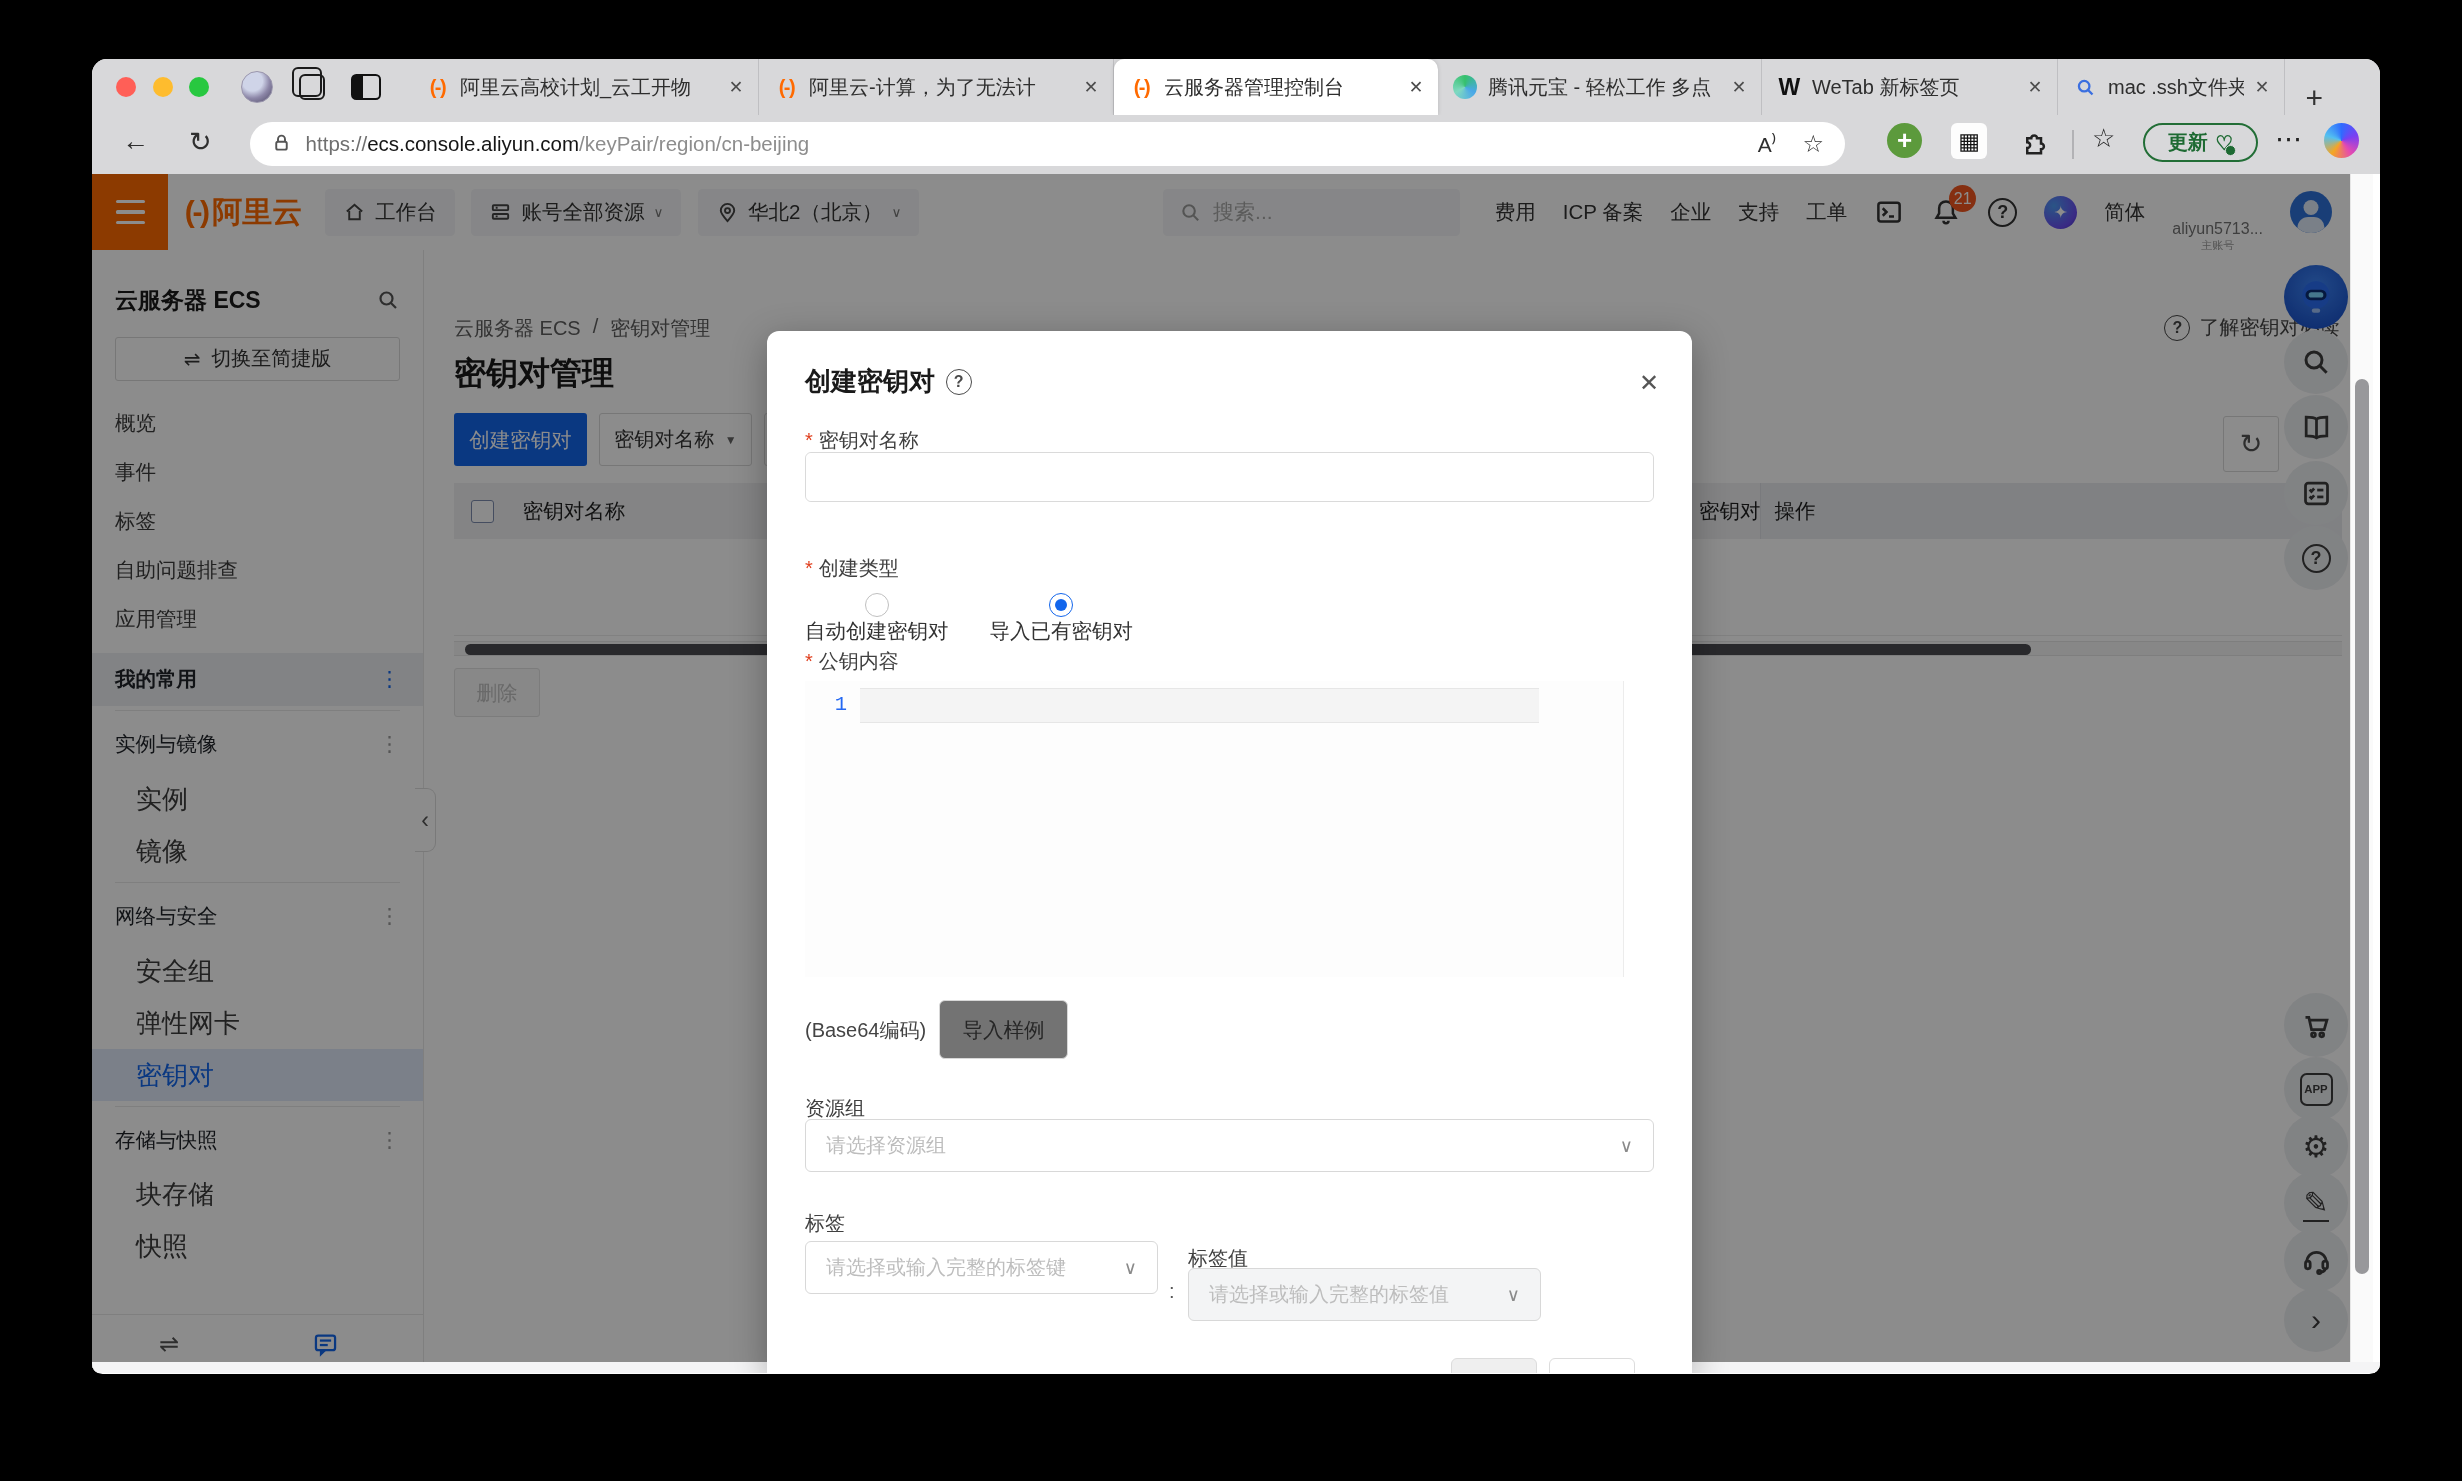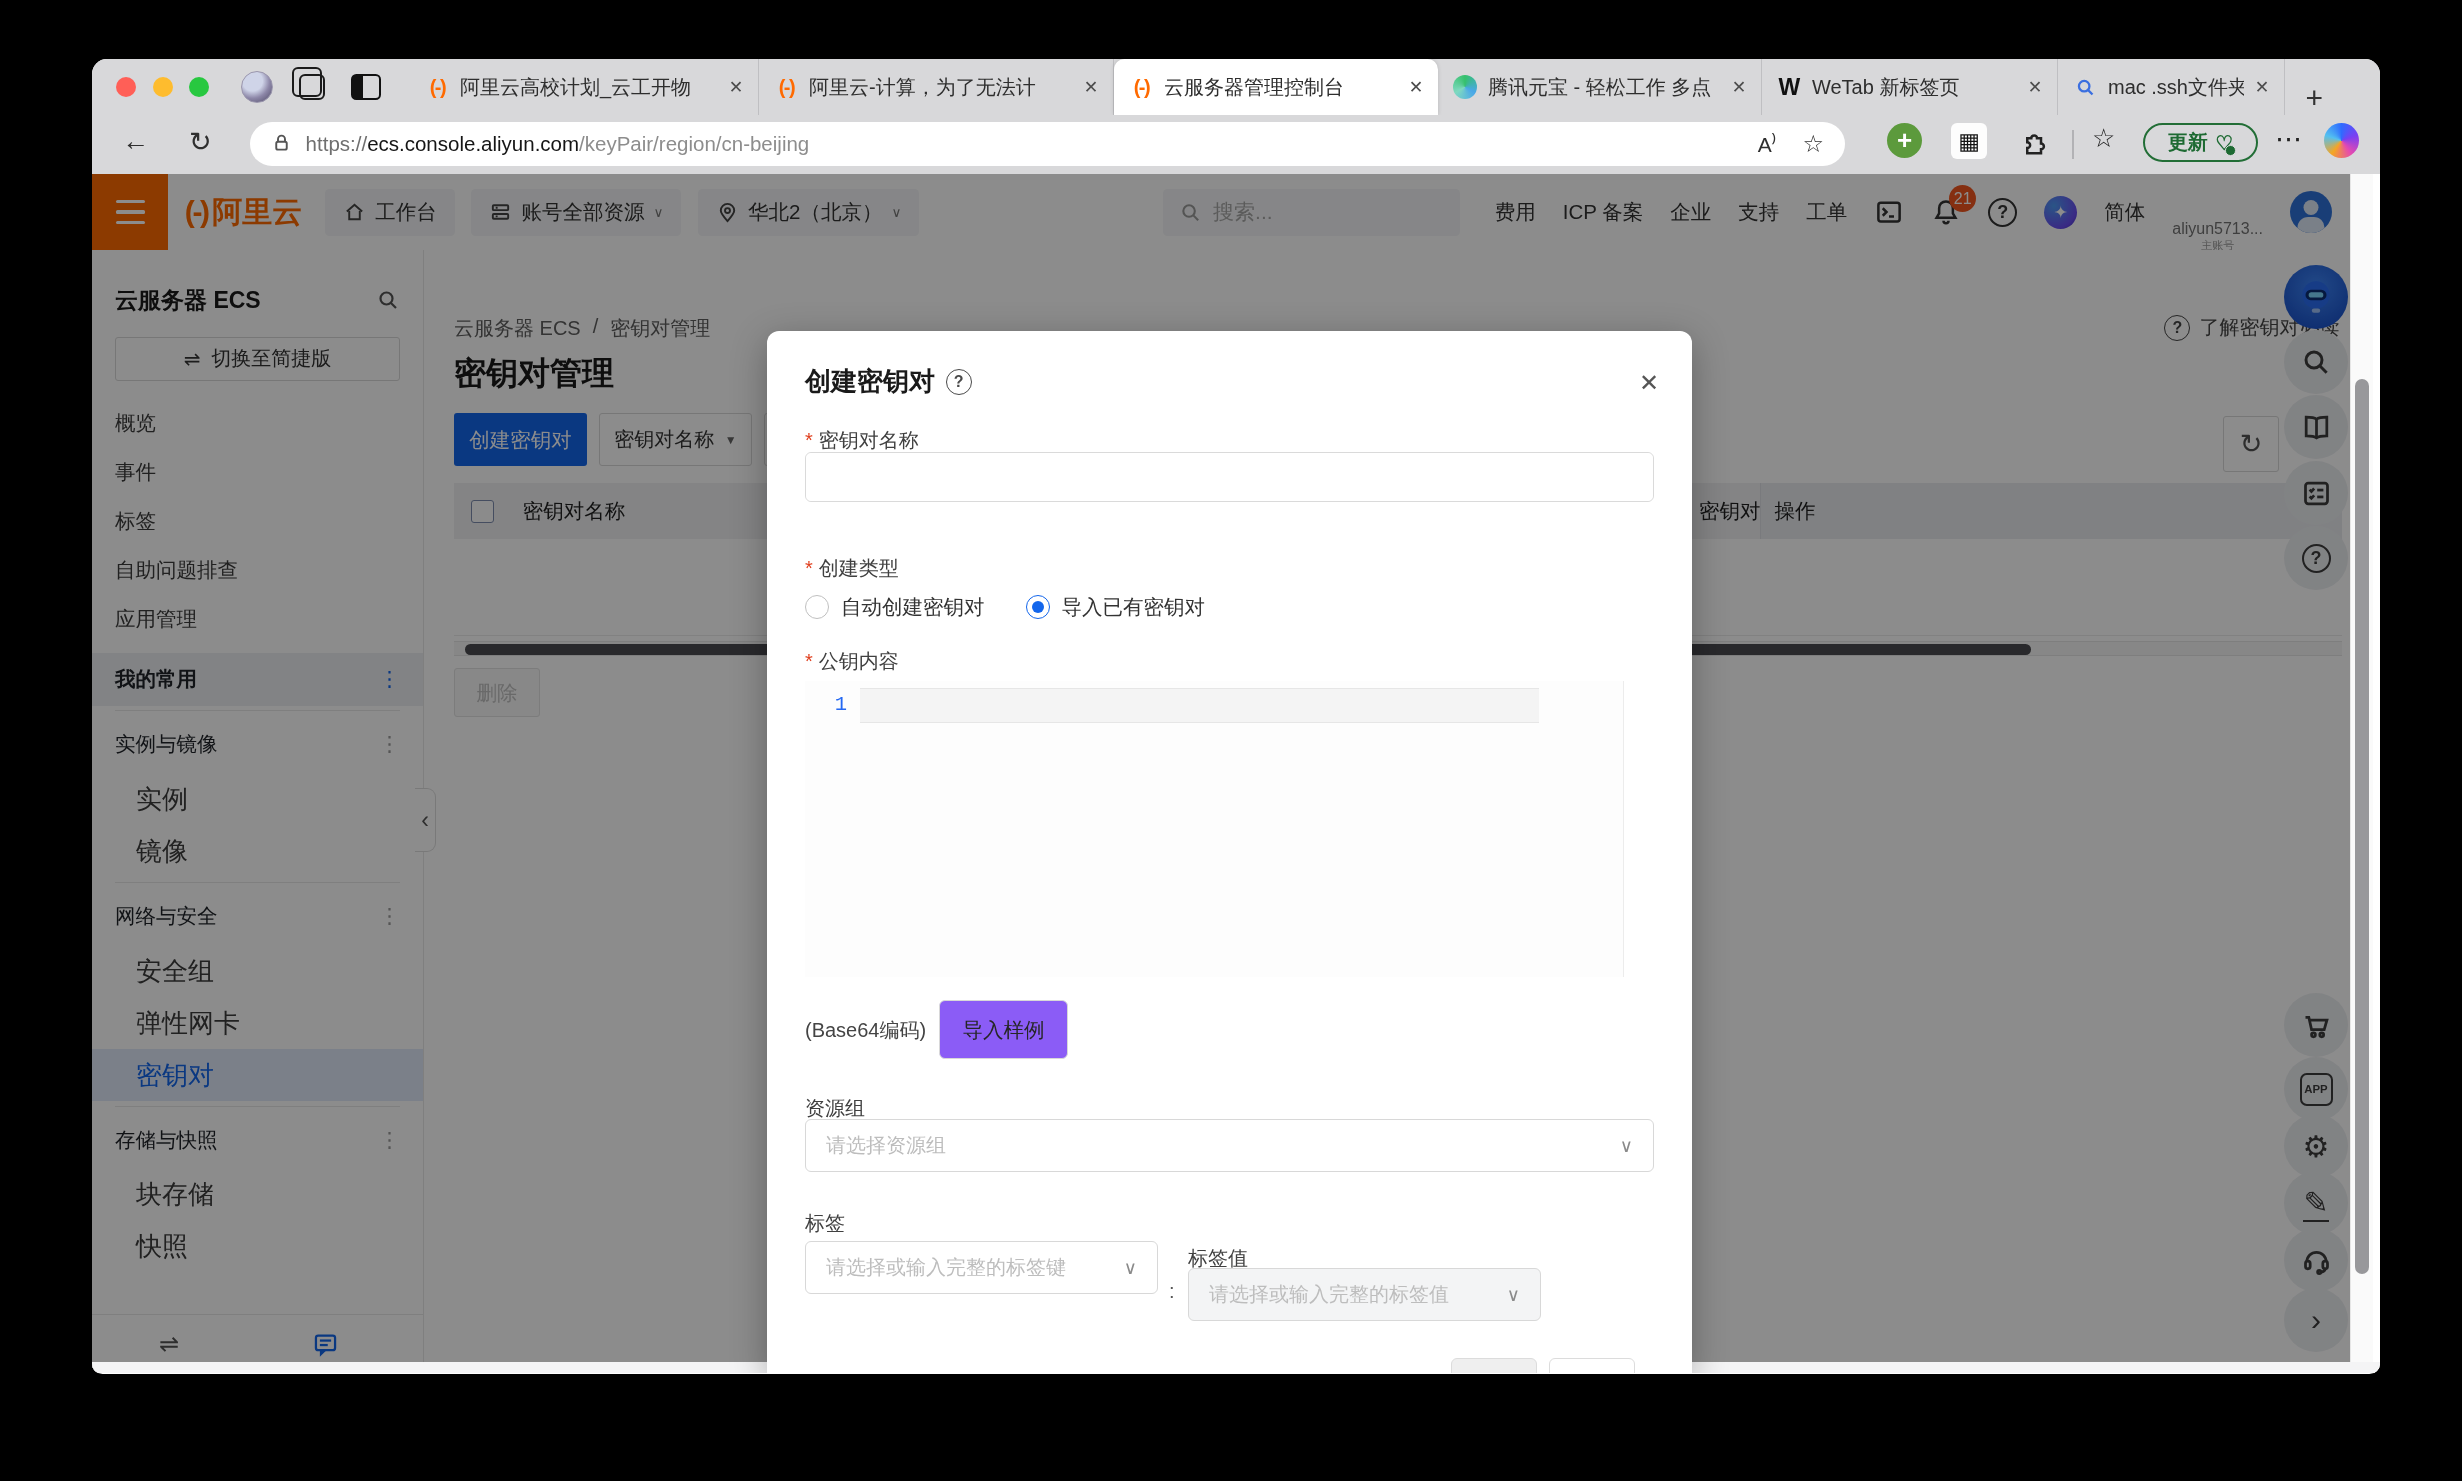--- a/index.html
+++ b/index.html
@@ -133,30 +133,30 @@
   .modal { position:absolute; left:675px; top:157px; width:925px; height:1042px; background:#fff; border-radius:12px 12px 0 0; z-index:10; box-shadow:0 9px 36px rgba(0,0,0,.3); overflow:hidden; }
   .m-title-row { position:absolute; left:38px; top:33px; display:flex; align-items:center; gap:10.6px; }
   .m-title { font-size:26px; font-weight:700; color:#1a1a1a; }
   .m-help { width:26px; height:26px; border-radius:50%; border:1.9px solid #4a4a4a; display:flex; align-items:center; justify-content:center; font-size:16px; font-weight:700; color:#4a4a4a; }
   .m-close { position:absolute; right:33px; top:38px; font-size:24px; color:#565656; }
   .m-label { position:absolute; left:38px; font-size:20px; color:#404040; display:flex; gap:6px; align-items:center; }
   .req { color:#e0401f; font-size:20px; }
   .m-input-box { position:absolute; left:38px; top:121px; width:849px; height:50px; border:1.5px solid #dadada; border-radius:6px; }
   .m-input-box input { width:100%; height:100%; border:none; outline:none; font-size:20px; padding:0 16.7px; border-radius:6px; }
   .radios { position:absolute; left:38px; top:262px; display:flex; align-items:center; gap:41px; }
-  .radio { display:flex; align-items:center; gap:12px; font-size:20.5px; color:#333; }
+  .radio { display:flex; align-items:center; gap:0; font-size:20.5px; color:#333;flex-direction:column; }
   .rdot { width:24px; height:24px; border-radius:50%; border:1.9px solid #c0c0c0; background:#fff; }
   .rdot.sel { border-color:#1366ec; display:flex; align-items:center; justify-content:center; }
   .rdot.sel:before { content:""; width:12px; height:12px; border-radius:50%; background:#1366ec; }
   .editor { position:absolute; left:38px; top:350px; width:842px; height:296px; background:#fdfdfd; }
   .gutter-num { position:absolute; left:0; top:12px; width:42px; text-align:right; font-size:20.5px; color:#2468f2; font-family:"Liberation Mono",monospace; }
   .line-hl { position:absolute; left:55px; top:6.8px; width:679px; height:35px; background:#f4f4f4; border-top:0.8px solid #e6e6e6; border-bottom:0.8px solid #e6e6e6; }
   .ed-vtrack { position:absolute; right:0; top:0; width:24px; height:100%; border-left:0.8px solid #ececec; background:#fff; }
   .m-base64 { position:absolute; left:38px; top:686px; font-size:20px; color:#444; }
-  .btn-sample { position:absolute; left:172px; top:669px; width:129px; height:59px; background:#8b5cf6; border:1.5px solid #d8d8d8; border-radius:6px; display:flex; align-items:center; justify-content:center; font-size:20.5px; color:#262626; }
+  .btn-sample { position:absolute; left:172px; top:669px; width:129px; height:59px; background:#737373; border:1.5px solid #d8d8d8; border-radius:6px; display:flex; align-items:center; justify-content:center; font-size:20.5px; color:#262626; }
   .m-select { position:absolute; height:53px; border:1.5px solid #d8d8d8; border-radius:6px; background:#fff; display:flex; align-items:center; justify-content:space-between; padding:0 20px; font-size:20px; color:#bdbdbd; }
   .m-select .chev { color:#8a8a8a; font-size:18px; }
   .sel-rg { left:38px; top:788px; width:849px; }
   .sel-key { left:38px; top:910px; width:353px; }
   .sel-val { left:421px; top:937px; width:353px; background:#f3f4f5; }
   .m-colon { position:absolute; left:402px; top:949px; font-size:20px; color:#555; }
   .foot-btn { position:absolute; top:1027px; width:86px; height:45px; border:1.5px solid #dcdcdc; border-radius:6px; }
   .fb1 { left:684px; background:#efefef; }
   .fb2 { left:782px; background:#fff; }
 

